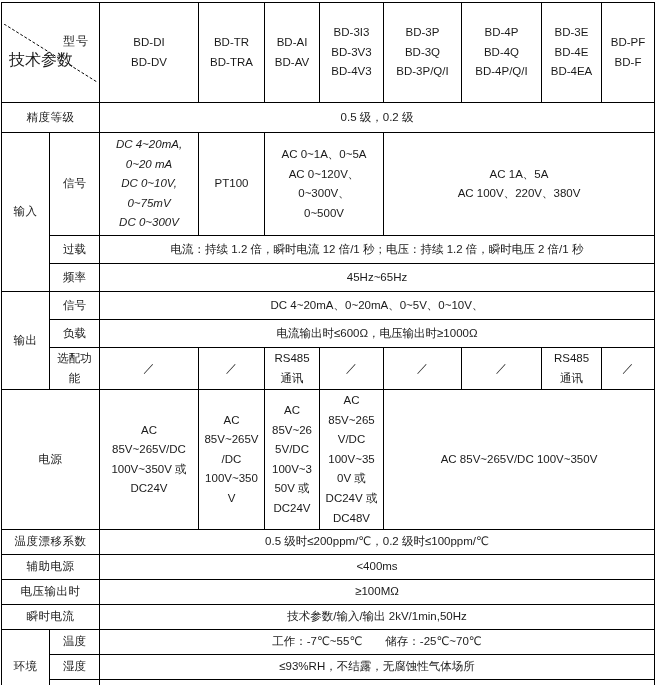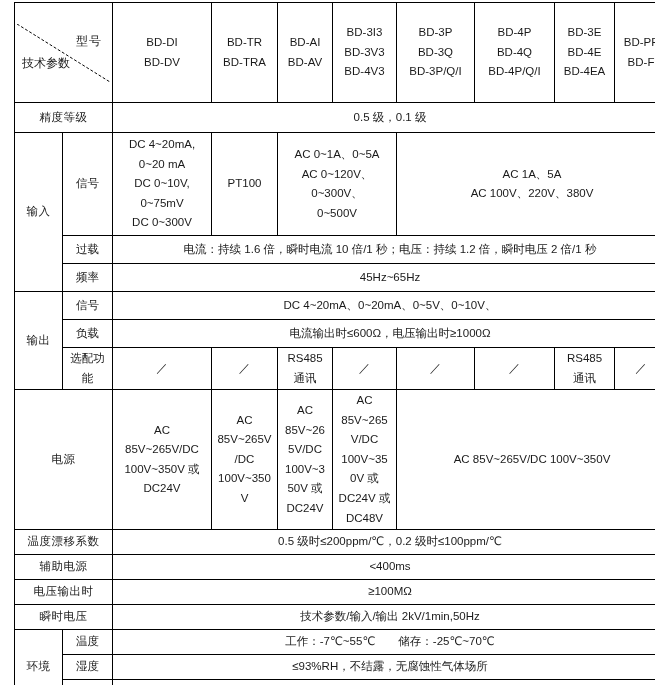--- a/index.html
+++ b/index.html
@@ -6,21 +6,21 @@
     margin: 0;
     padding: 0;
     background: #ffffff;
     font-family: "Liberation Sans", "DejaVu Sans", sans-serif;
     color: #1a1a1a;
   }
   .page {
     width: 655px;
     height: 685px;
     box-sizing: border-box;
-    padding: 2px 0 0 14px;
+    padding: 2px 0 0 1px;
     background: #ffffff;
   }
   table.spec {
     border-collapse: collapse;
     table-layout: fixed;
     width: 653px;
   }
   table.spec td {
     border: 1px solid #000000;
     text-align: center;
@@ -40,20 +40,21 @@
     padding: 1px 6px;
   }
   td.models {
     font-size: 11.5px;
     line-height: 1.75;
   }
   td.left-val {
     text-align: left;
     padding-left: 10px;
     line-height: 1.85;
+    font-style: italic;
   }
   td.power-cell {
     line-height: 1.72;
     padding: 1px 1px;
   }
   td.power-tight {
     line-height: 1.62;
     padding: 1px 1px;
   }
   
@@ -75,21 +76,21 @@
     position: absolute;
     top: 7px;
     right: 8px;
     font-size: 12px;
     letter-spacing: 1px;
   }
   .diag-bl {
     position: absolute;
     bottom: 8px;
     left: 5px;
-    font-size: 12px;
+    font-size: 16px;
   }
   .slash-cell {
     font-size: 12px;
   }
 </style>
 </head>
 <body>
 
 <div class="page">
   <table class="spec">
@@ -134,42 +135,42 @@
 BD-4P/Q/I</td>
       <td class="models">BD-3E
 BD-4E
 BD-4EA</td>
       <td class="models">BD-PF
 BD-F</td>
     </tr>
 
     <tr style="height:30px">
       <td colspan="2" class="lbl">精度等级</td>
-      <td colspan="8">0.5 级，0.1 级</td>
+      <td colspan="8">0.5 级，0.2 级</td>
     </tr>
 
     <tr style="height:103px">
       <td rowspan="3" class="lbl">输入</td>
       <td class="sublbl">信号</td>
       <td class="left-val">DC 4~20mA,
 0~20 mA
 DC 0~10V,
 0~75mV
 DC 0~300V</td>
       <td>PT100</td>
       <td colspan="2">AC 0~1A、0~5A
 AC 0~120V、0~300V、
 0~500V</td>
       <td colspan="4">AC 1A、5A
 AC 100V、220V、380V</td>
     </tr>
 
     <tr style="height:28px">
       <td class="sublbl">过载</td>
-      <td colspan="8">电流：持续 1.6 倍，瞬时电流 10 倍/1 秒；电压：持续 1.2 倍，瞬时电压 2 倍/1 秒</td>
+      <td colspan="8">电流：持续 1.2 倍，瞬时电流 12 倍/1 秒；电压：持续 1.2 倍，瞬时电压 2 倍/1 秒</td>
     </tr>
 
     <tr style="height:28px">
       <td class="sublbl">频率</td>
       <td colspan="8">45Hz~65Hz</td>
     </tr>
 
     <tr style="height:28px">
       <td rowspan="3" class="lbl">输出</td>
       <td class="sublbl">信号</td>
@@ -231,21 +232,21 @@
       <td colspan="2" class="lbl">辅助电源</td>
       <td colspan="8">&lt;400ms</td>
     </tr>
 
     <tr style="height:25px">
       <td colspan="2" class="lbl">电压输出时</td>
       <td colspan="8">≥100MΩ</td>
     </tr>
 
     <tr style="height:25px">
-      <td colspan="2" class="lbl">瞬时电压</td>
+      <td colspan="2" class="lbl">瞬时电流</td>
       <td colspan="8">技术参数/输入/输出 2kV/1min,50Hz</td>
     </tr>
 
     <tr style="height:25px">
       <td rowspan="3" class="lbl">环境</td>
       <td class="sublbl">温度</td>
       <td colspan="8">工作：-7℃~55℃　　储存：-25℃~70℃</td>
     </tr>
 
     <tr style="height:25px">

